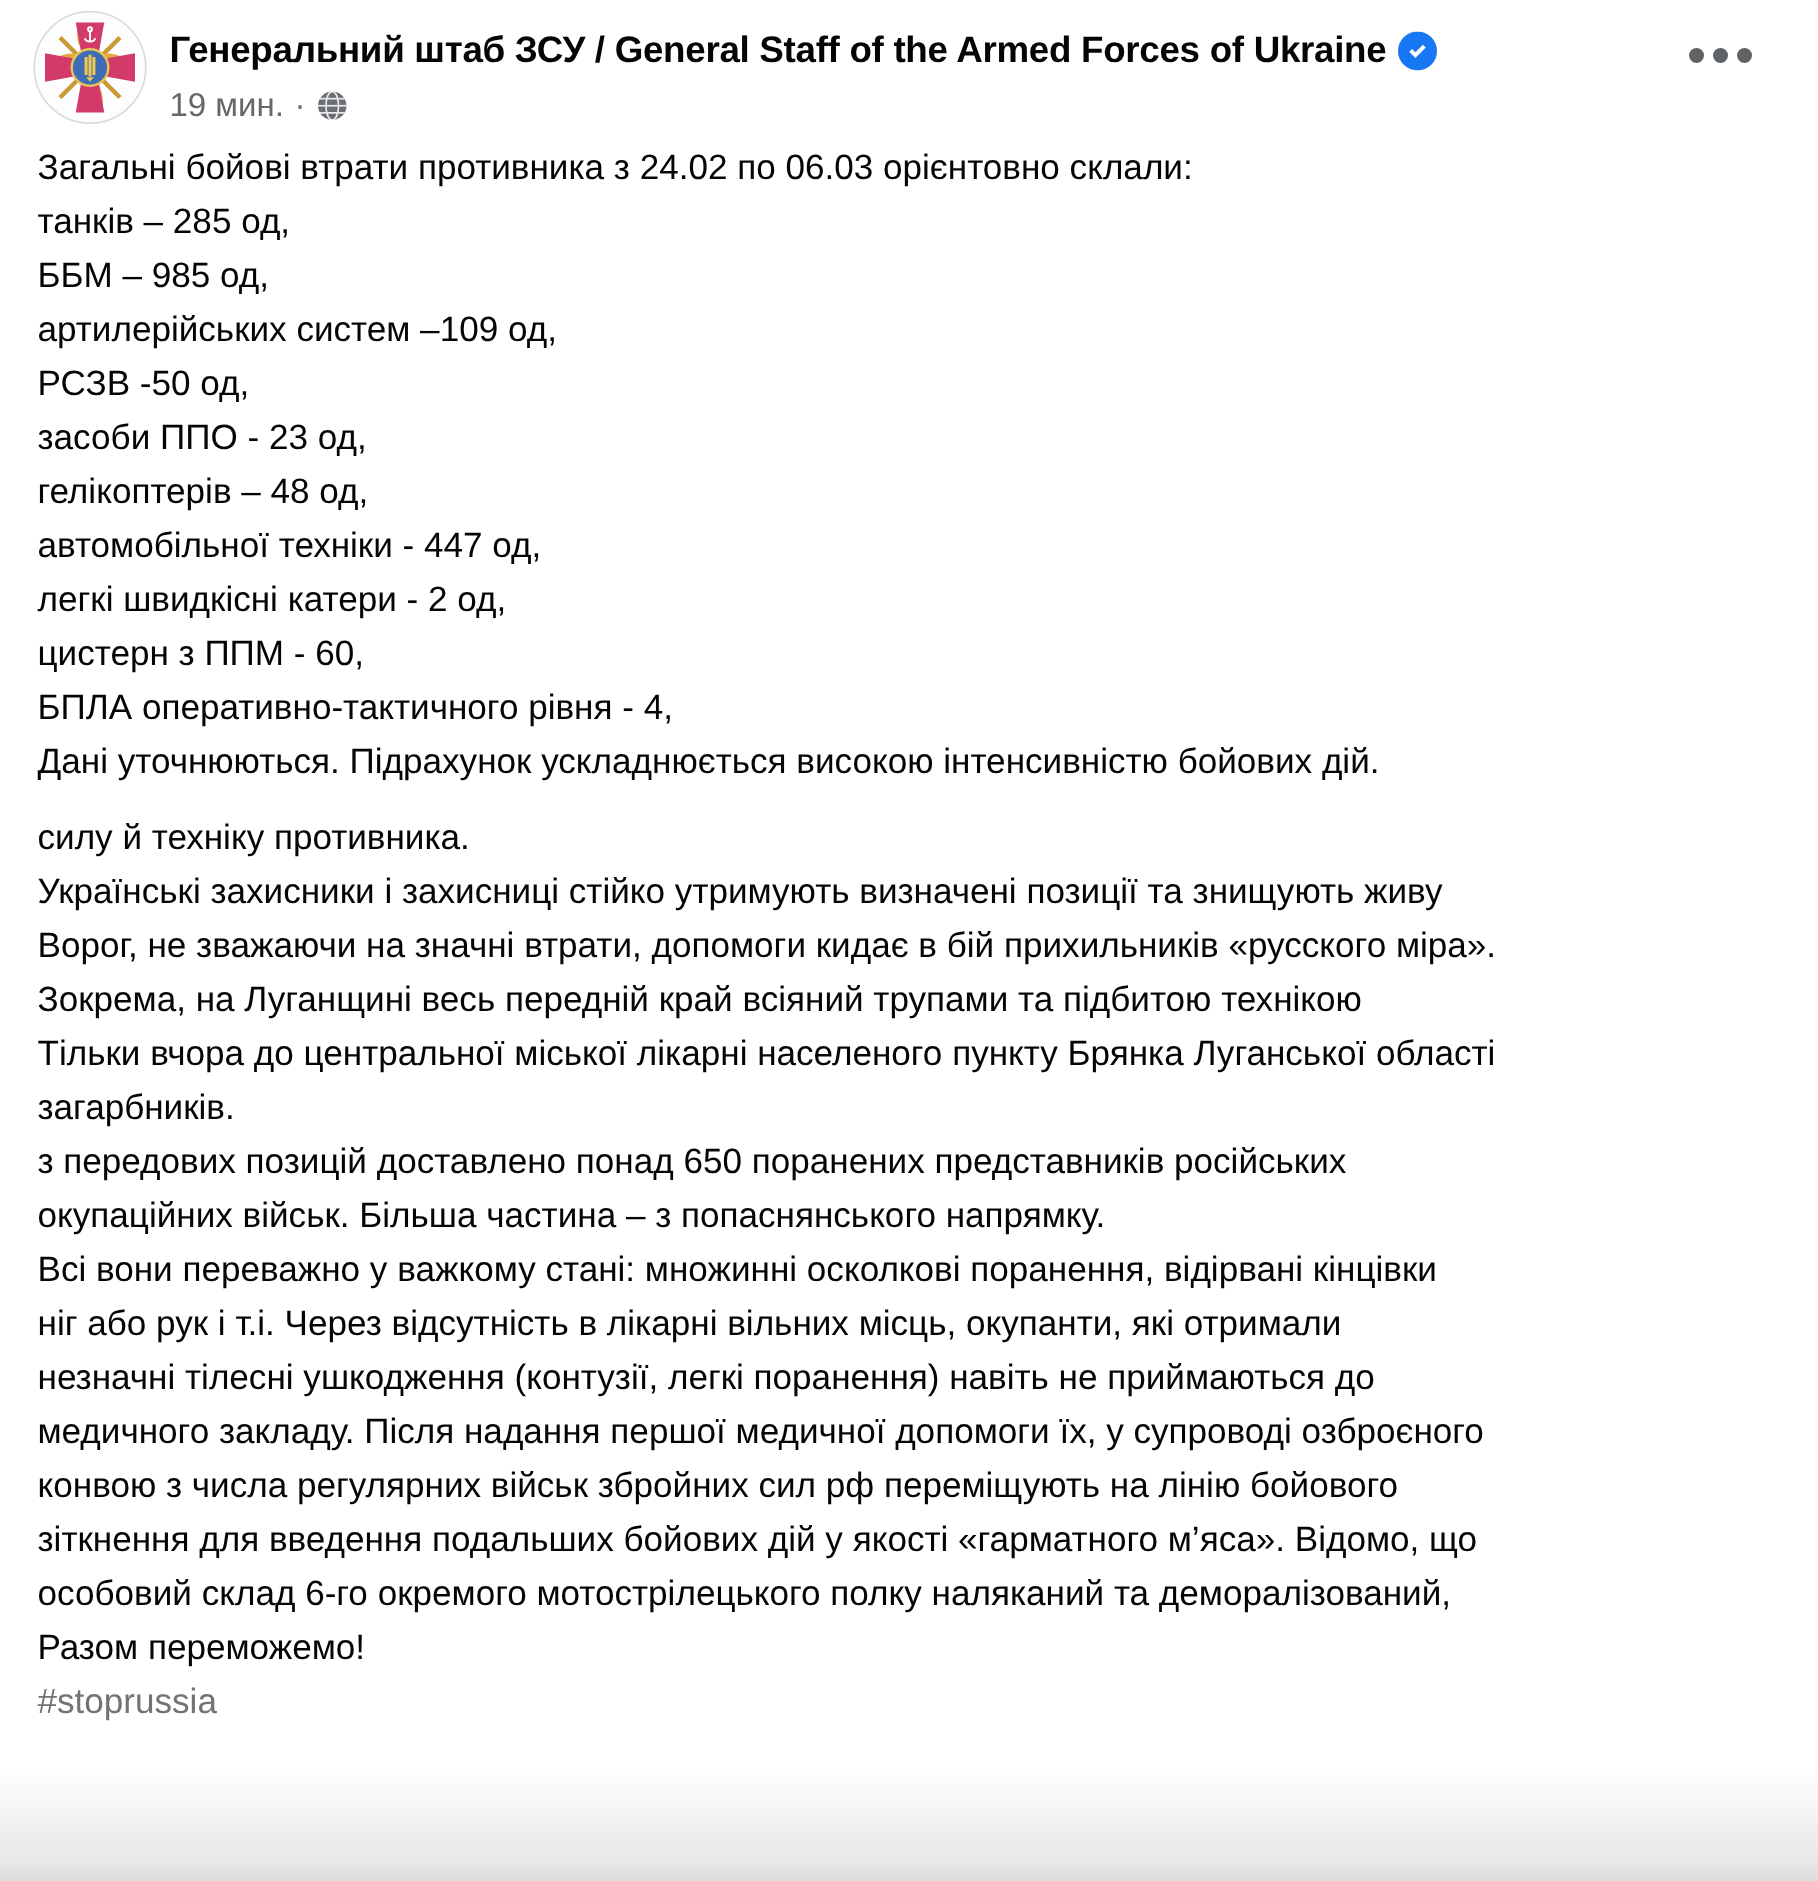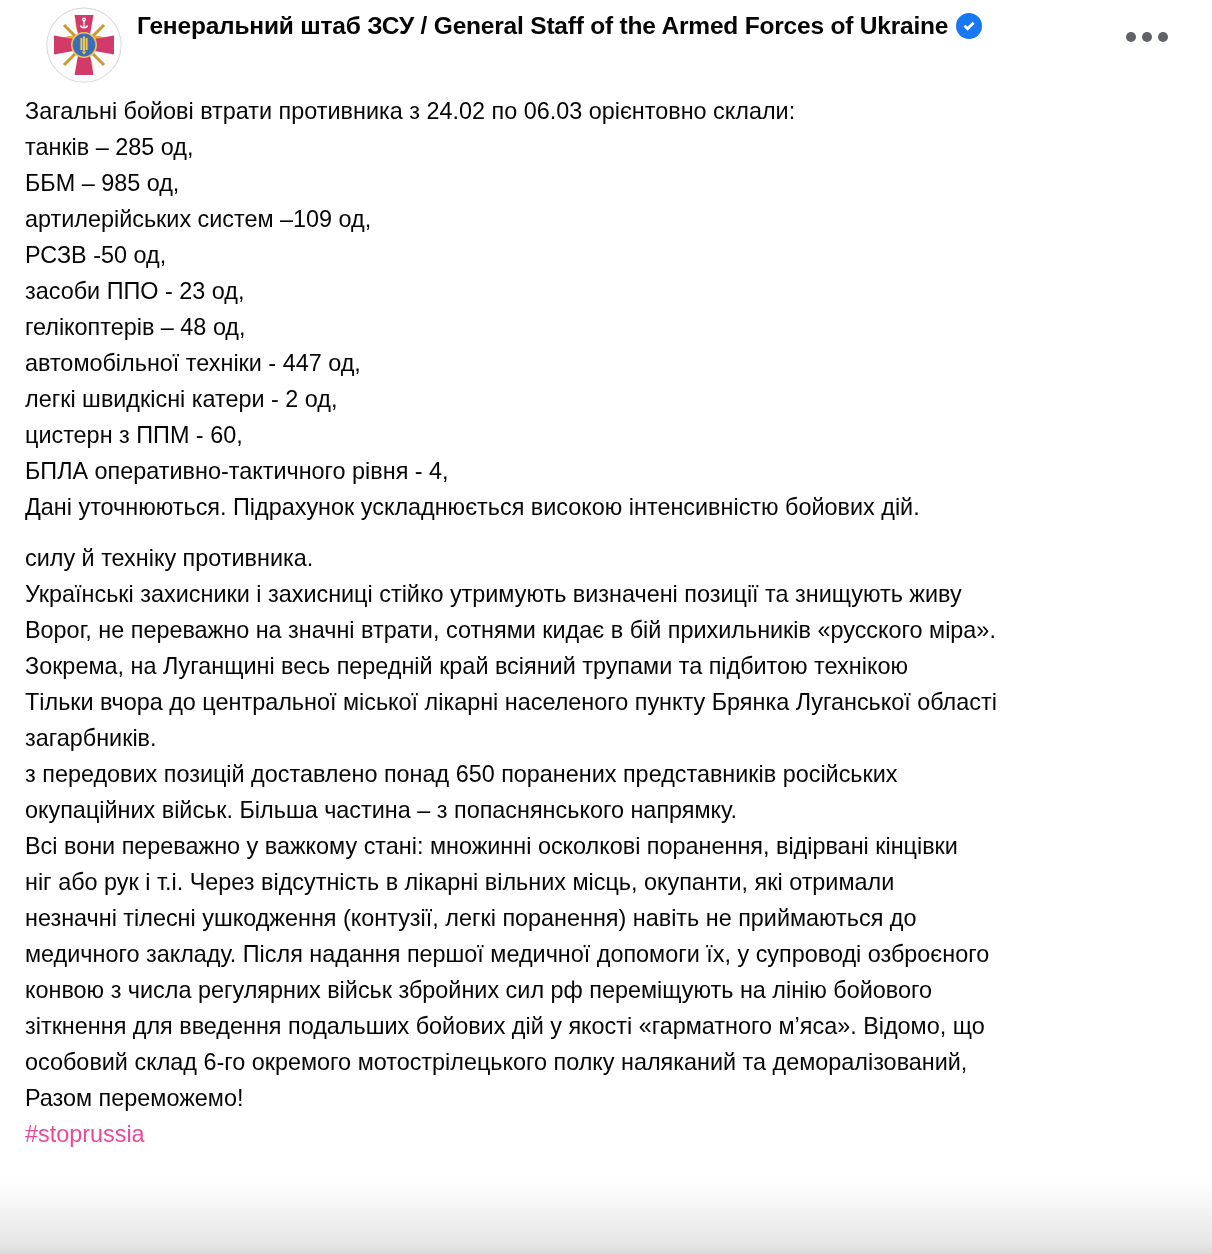--- a/index.html
+++ b/index.html
@@ -9,24 +9,23 @@
     font-family: "Liberation Sans", "DejaVu Sans", sans-serif;
     background: linear-gradient(180deg, #ffffff 0%, #ffffff 94%, #e7e7e7 99%, #dcdcdc 100%);
     color: #050505;
     position: relative;
     overflow: hidden;
   }
 
   
   .post-header {
     display: flex;
-    align-items: flex-start;
+    align-items: flex-end;
     padding: 7px 22px 0 22px;
     position: relative;
-    margin-left: 24px;
   }
   .avatar-wrap {
     width: 76px;
     height: 76px;
     flex: 0 0 76px;
     border-radius: 50%;
     overflow: hidden;
     cursor: pointer;
   }
   .avatar-wrap svg { display: block; }
@@ -75,21 +74,21 @@
     padding: 10px 25px 0 25px;
     font-size: 23.4px;
     line-height: 36px;
     color: #050505;
   }
   .para { margin: 0; }
   .para + .para { margin-top: 15px; }
   .text-line { min-height: 36px; }
   .hashtag-line { margin-top: 0; }
   .hashtag {
-    color: #ec4899;
+    color: #737373;
     text-decoration: none;
     cursor: pointer;
   }
 </style>
 </head>
 <body>
 
 <div class="post-header">
 
   <div class="avatar-wrap">
@@ -132,20 +131,35 @@
     </svg>
   </div>
 
   <div class="header-text">
     <div class="page-name-row">
       <span class="page-name">Генеральний штаб ЗСУ / General Staff of the Armed Forces of Ukraine</span>
       <span class="verified-badge">
         <svg width="26" height="26" viewBox="0 0 24 24">
           <circle cx="12" cy="12" r="12" fill="#1877F2"></circle>
           <path d="M10.7 16.3 6.9 12.5l1.75-1.75 2.05 2.05 4.65-4.65 1.75 1.75z" fill="#ffffff"></path>
+        </svg>
+      </span>
+    </div>
+    <div class="meta-row">
+      <span class="timestamp">19 мин.</span>
+      <span class="meta-sep">·</span>
+      <span class="globe">
+        <svg width="21" height="21" viewBox="0 0 20 20">
+          <circle cx="10" cy="10" r="9" fill="#6b6f75"></circle>
+          <g stroke="#ffffff" stroke-width="1.1" fill="none" opacity="0.85">
+            <ellipse cx="10" cy="10" rx="4" ry="9"></ellipse>
+            <line x1="1" y1="10" x2="19" y2="10"></line>
+            <line x1="2.2" y1="5.5" x2="17.8" y2="5.5"></line>
+            <line x1="2.2" y1="14.5" x2="17.8" y2="14.5"></line>
+          </g>
         </svg>
       </span>
     </div>
   </div>
 
   <button class="menu-button" aria-label="options">
     <span class="dot"></span>
     <span class="dot"></span>
     <span class="dot"></span>
   </button>
@@ -162,21 +176,21 @@
       <div class="text-line">гелікоптерів – 48 од,</div>
       <div class="text-line">автомобільної техніки - 447 од,</div>
       <div class="text-line">легкі швидкісні катери - 2 од,</div>
       <div class="text-line">цистерн з ППМ - 60,</div>
       <div class="text-line">БПЛА оперативно-тактичного рівня - 4,</div>
       <div class="text-line">Дані уточнюються. Підрахунок ускладнюється високою інтенсивністю бойових дій.</div>
     </div>
   <div class="para">
       <div class="text-line">силу й техніку противника.</div>
       <div class="text-line">Українські захисники і захисниці стійко утримують визначені позиції та знищують живу</div>
-      <div class="text-line">Ворог, не переважно на значні втрати, сотнями кидає в бій прихильників «русского міра».</div>
+      <div class="text-line">Ворог, не зважаючи на значні втрати, допомоги кидає в бій прихильників «русского міра».</div>
       <div class="text-line">Зокрема, на Луганщині весь передній край всіяний трупами та підбитою технікою</div>
       <div class="text-line">Тільки вчора до центральної міської лікарні населеного пункту Брянка Луганської області</div>
       <div class="text-line">загарбників.</div>
       <div class="text-line">з передових позицій доставлено понад 650 поранених представників російських</div>
       <div class="text-line">окупаційних військ. Більша частина – з попаснянського напрямку.</div>
       <div class="text-line">Всі вони переважно у важкому стані: множинні осколкові поранення, відірвані кінцівки</div>
       <div class="text-line">ніг або рук і  т.і. Через відсутність в лікарні вільних місць, окупанти, які отримали</div>
       <div class="text-line">незначні тілесні ушкодження (контузії, легкі поранення) навіть не приймаються до</div>
       <div class="text-line">медичного закладу. Після надання першої медичної допомоги їх, у супроводі озброєного</div>
       <div class="text-line">конвою з числа регулярних військ збройних сил рф переміщують на лінію бойового</div>

